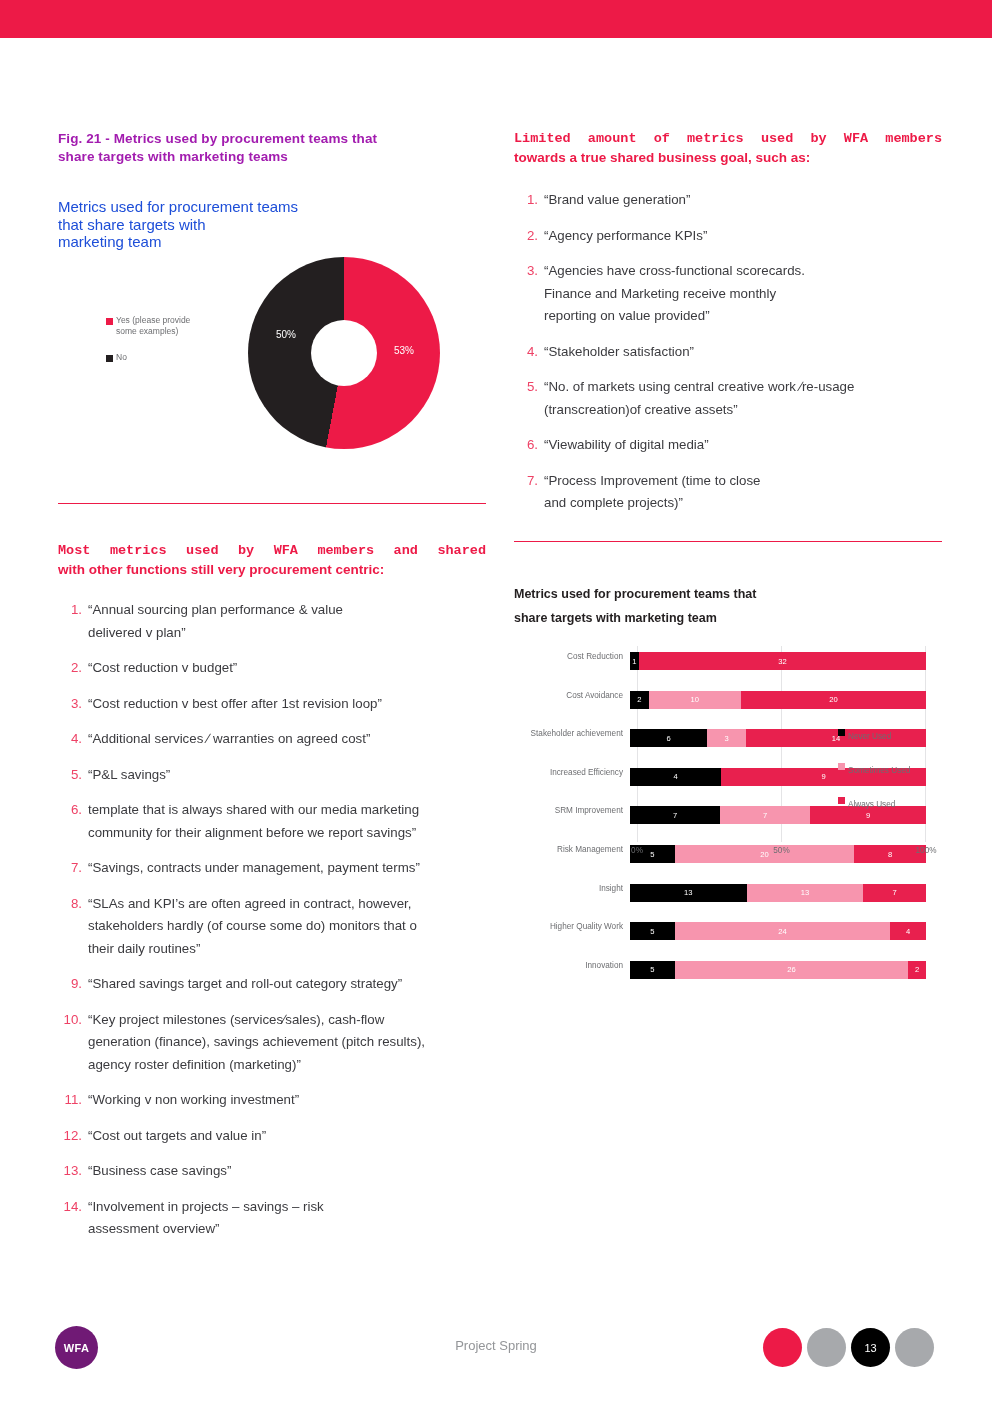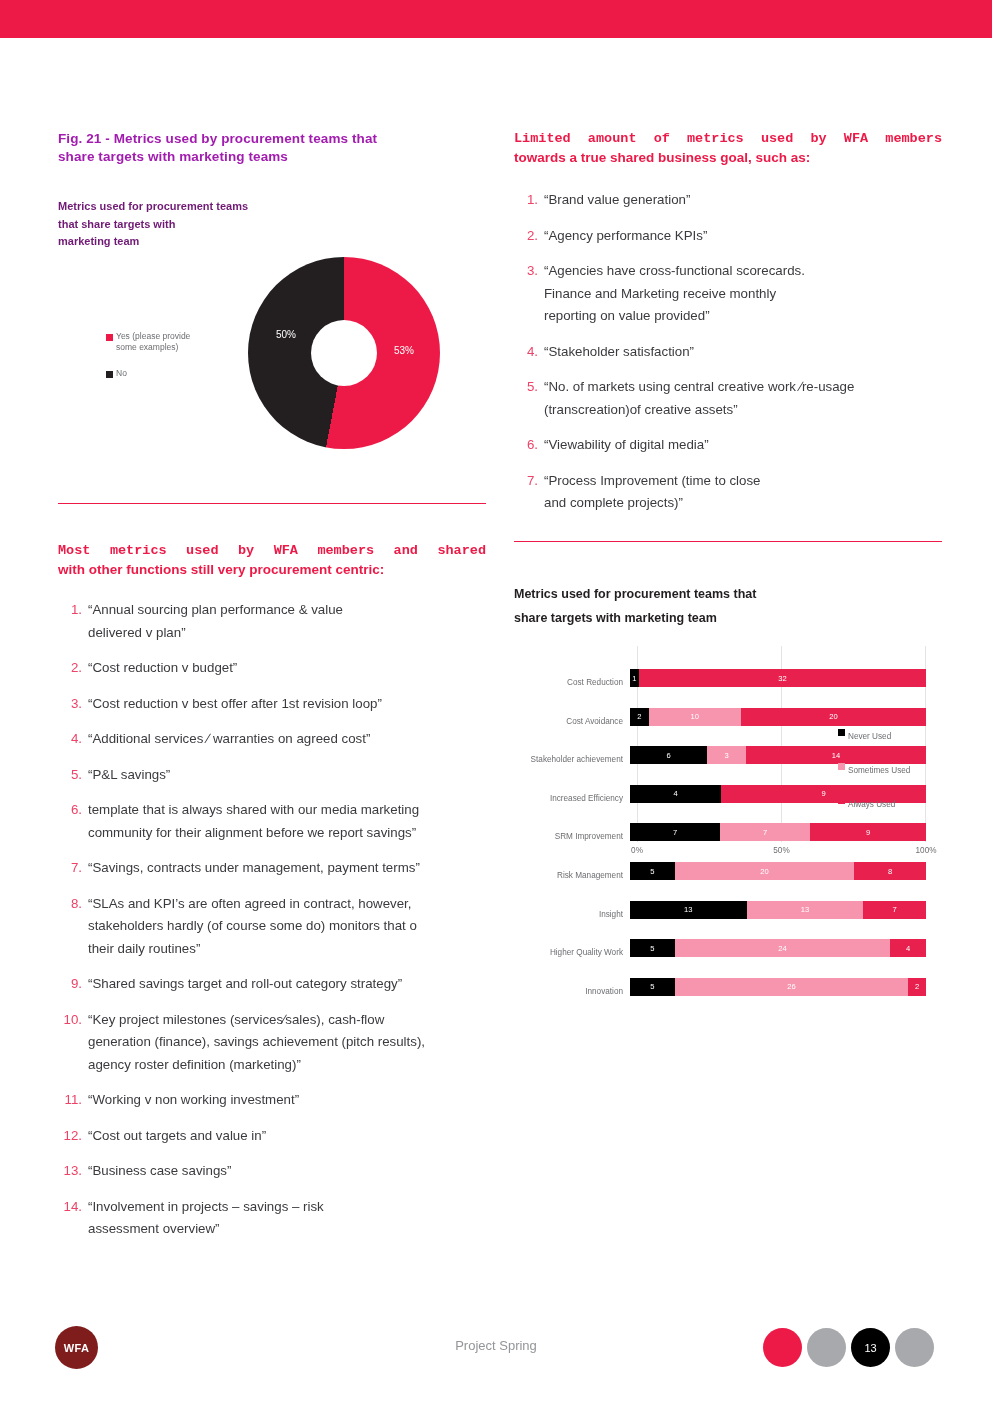--- a/index.html
+++ b/index.html
@@ -61,23 +61,23 @@
     text-align-last: left;
   }
   .section-heading .ln { display: block; }
   .section-heading .ln.j {
     text-align: justify;
     text-align-last: justify;
     font-family: Liberation Mono, monospace;
   }
 
   .chart-caption {
-    color: #701a75;
-    font-weight: bold;
-    font-size: 11px;
+    color: #1d4ed8;
+    font-weight: normal;
+    font-size: 15px;
     line-height: 17.5px;
   }
   .chart-caption-2 {
     color: #231f20;
     font-weight: bold;
     font-size: 12.5px;
     line-height: 24px;
   }
 
   
@@ -141,21 +141,21 @@
     font-size: 10px;
     color: #ffffff;
     font-family: "Liberation Sans", sans-serif;
   }
   .donut-lbl.l-yes { left: 146px; top: 88px; }
   .donut-lbl.l-no  { left: 28px;  top: 72px; }
 
   .donut-legend {
     position: absolute;
     left: 48px;
-    top: 66px;
+    top: 50px;
     width: 130px;
   }
   .dl-row {
     display: flex;
     align-items: flex-start;
     margin-bottom: 15px;
   }
   .dl-sw {
     width: 7px; height: 7px;
     margin-top: 3px;
@@ -172,21 +172,21 @@
   .bar-chart {
     position: relative;
     width: 398px;
     height: 215px;
     margin-top: 16px;
     margin-left: 14px;
   }
   .bc-rows { position: absolute; left: 0; top: 6px; width: 398px; }
   .bc-row {
     display: flex;
-    align-items: flex-end;
+    align-items: flex-start;
     height: 35px;
     margin-bottom: 3.6px;
   }
   .bc-cat {
     width: 102px;
     flex: none;
     text-align: right;
     padding-right: 7px;
     font-size: 8.2px;
     color: #6d6e71;
@@ -269,21 +269,21 @@
     width: 992px;
     height: 95px;
   }
   .wfa-logo {
     position: absolute;
     left: 55px;
     top: 18px;
     width: 43px;
     height: 43px;
     border-radius: 50%;
-    background: #7f1d1d;
+    background: #701a75;
     color: #ffffff;
     font-size: 11px;
     font-weight: bold;
     letter-spacing: 0.4px;
     display: flex;
     align-items: center;
     justify-content: center;
   }
   .footer-title {
     position: absolute;

